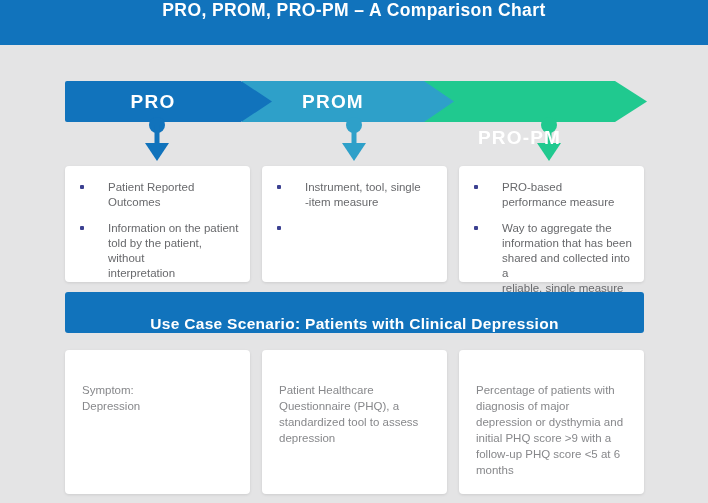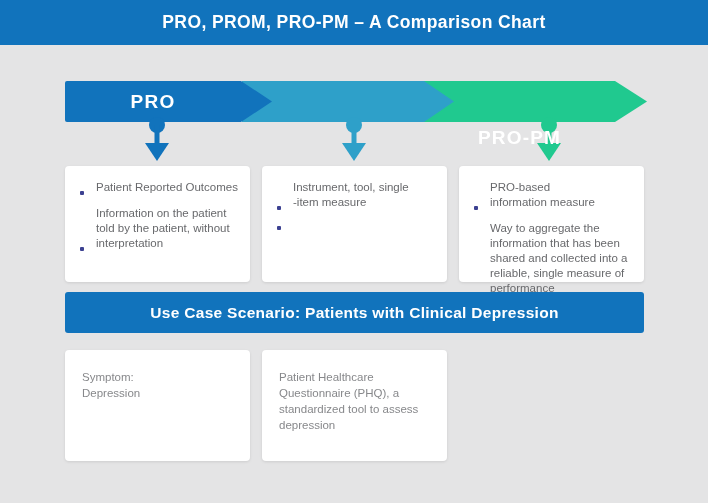--- a/index.html
+++ b/index.html
@@ -1,49 +1,49 @@
 <!DOCTYPE html>
 <html><head>
 <meta charset="utf-8">
 <style>
   html,body{margin:0;padding:0;}
   body{font-family:"Liberation Sans", sans-serif; background:#e4e4e5;}
   .canvas{position:relative;width:708px;height:503px;background:#e4e4e5;overflow:hidden;}
 
   
   .title-bar{position:absolute;left:0;top:0;width:708px;height:45px;background:#1173bc;
-    display:flex;align-items:center;justify-content:center;}
+    display:flex;align-items:flex-start;justify-content:center;}
   .title-bar h1{margin:0;color:#ffffff;font-size:17.5px;font-weight:bold;letter-spacing:.4px;}
 
   
   .flow-svg{position:absolute;left:0;top:0;width:708px;height:170px;}
 
   .seg-label{position:absolute;top:81px;height:41px;line-height:41px;text-align:center;
     color:#ffffff;font-size:19px;font-weight:bold;letter-spacing:1.2px;}
   .seg-label.pro{left:65px;width:176px;}
   .seg-label.prom{left:242px;width:182px;}
   .seg-label.propm{left:424px;width:191px;margin-top:36px;}
 
   
   .card{position:absolute;width:185px;background:#ffffff;border-radius:4px;
     box-shadow:0 1px 3px rgba(0,0,0,.10);box-sizing:border-box;}
   .row1{top:166px;height:116px;padding:14px 10px 0 15px;}
-  .row2{top:350px;height:111px;padding:19px 12px 0 17px;}
+  .row2{top:350px;height:144px;padding:32px 12px 0 17px;}
   .col1{left:65px;} .col2{left:262px;} .col3{left:459px;}
 
   .bullet-list{list-style:none;margin:0;padding:0;}
-  .bullet-list li{display:flex;gap:12px;margin-bottom:11px;
-    font-size:11.5px;line-height:15px;color:#68696c;white-space:pre-line;align-items:flex-end;}
+  .bullet-list li{display:flex;gap:24px;margin-bottom:11px;
+    font-size:11.5px;line-height:15px;color:#68696c;white-space:pre-line;}
   .bullet{width:4px;height:4px;background:#3c4191;border-radius:1px;margin-top:5px;flex:0 0 auto;}
 
   .row2 .card-text{font-size:11.5px;line-height:16px;color:#87888b;white-space:pre-line;}
 
   
   .use-case-banner{position:absolute;left:65px;top:292px;width:579px;height:41px;
-    background:#1173bc;border-radius:3px;display:flex;align-items:center;justify-content:center;}
+    background:#1173bc;border-radius:3px;display:flex;align-items:flex-end;justify-content:center;}
   .use-case-banner span{color:#ffffff;font-size:15.5px;font-weight:bold;letter-spacing:.3px;}
 </style>
 </head>
 <body>
 
 <div class="canvas">
 
   <header class="title-bar">
     <h1>PRO, PROM, PRO-PM – A Comparison Chart</h1>
   </header>
@@ -64,20 +64,21 @@
       <polygon points="-12,143 12,143 0,161" fill="#2ea0c9"></polygon>
     </g>
     <g transform="translate(549,0)">
       <circle cx="0" cy="125" r="8" fill="#20c98f"></circle>
       <rect x="-2.5" y="125" width="5" height="21" fill="#20c98f"></rect>
       <polygon points="-12,143 12,143 0,161" fill="#20c98f"></polygon>
     </g>
   </svg>
 
   <div class="seg-label pro">PRO</div>
+  <div class="seg-label prom">PROM</div>
   <div class="seg-label propm">PRO-PM</div>
 
   <div class="card row1 col1">
     <ul class="bullet-list">
       <li>
         <span class="bullet"></span>
         <span>Patient Reported Outcomes</span>
       </li>
       <li>
         <span class="bullet"></span>
@@ -99,21 +100,21 @@
         <span class="bullet"></span>
       </li>
     </ul>
   </div>
 
   <div class="card row1 col3">
     <ul class="bullet-list">
       <li>
         <span class="bullet"></span>
         <span>PRO-based
-information measure</span>
+performance measure</span>
       </li>
       <li>
         <span class="bullet"></span>
         <span>Way to aggregate the
 information that has been
 shared and collected into a
 reliable, single measure of
 performance</span>
       </li>
     </ul>
@@ -126,14 +127,22 @@
   <div class="card row2 col1">
     <div class="card-text">Symptom:
 Depression</div>
   </div>
   <div class="card row2 col2">
     <div class="card-text">Patient Healthcare
 Questionnaire (PHQ), a
 standardized tool to assess
 depression</div>
   </div>
+  <div class="card row2 col3">
+    <div class="card-text">Percentage of patients with
+diagnosis of major
+depression or dysthymia and
+initial PHQ score &gt;9 with a
+follow-up PHQ score &lt;5 at 6
+months</div>
+  </div>
 
 </div>
 
 </body></html>

